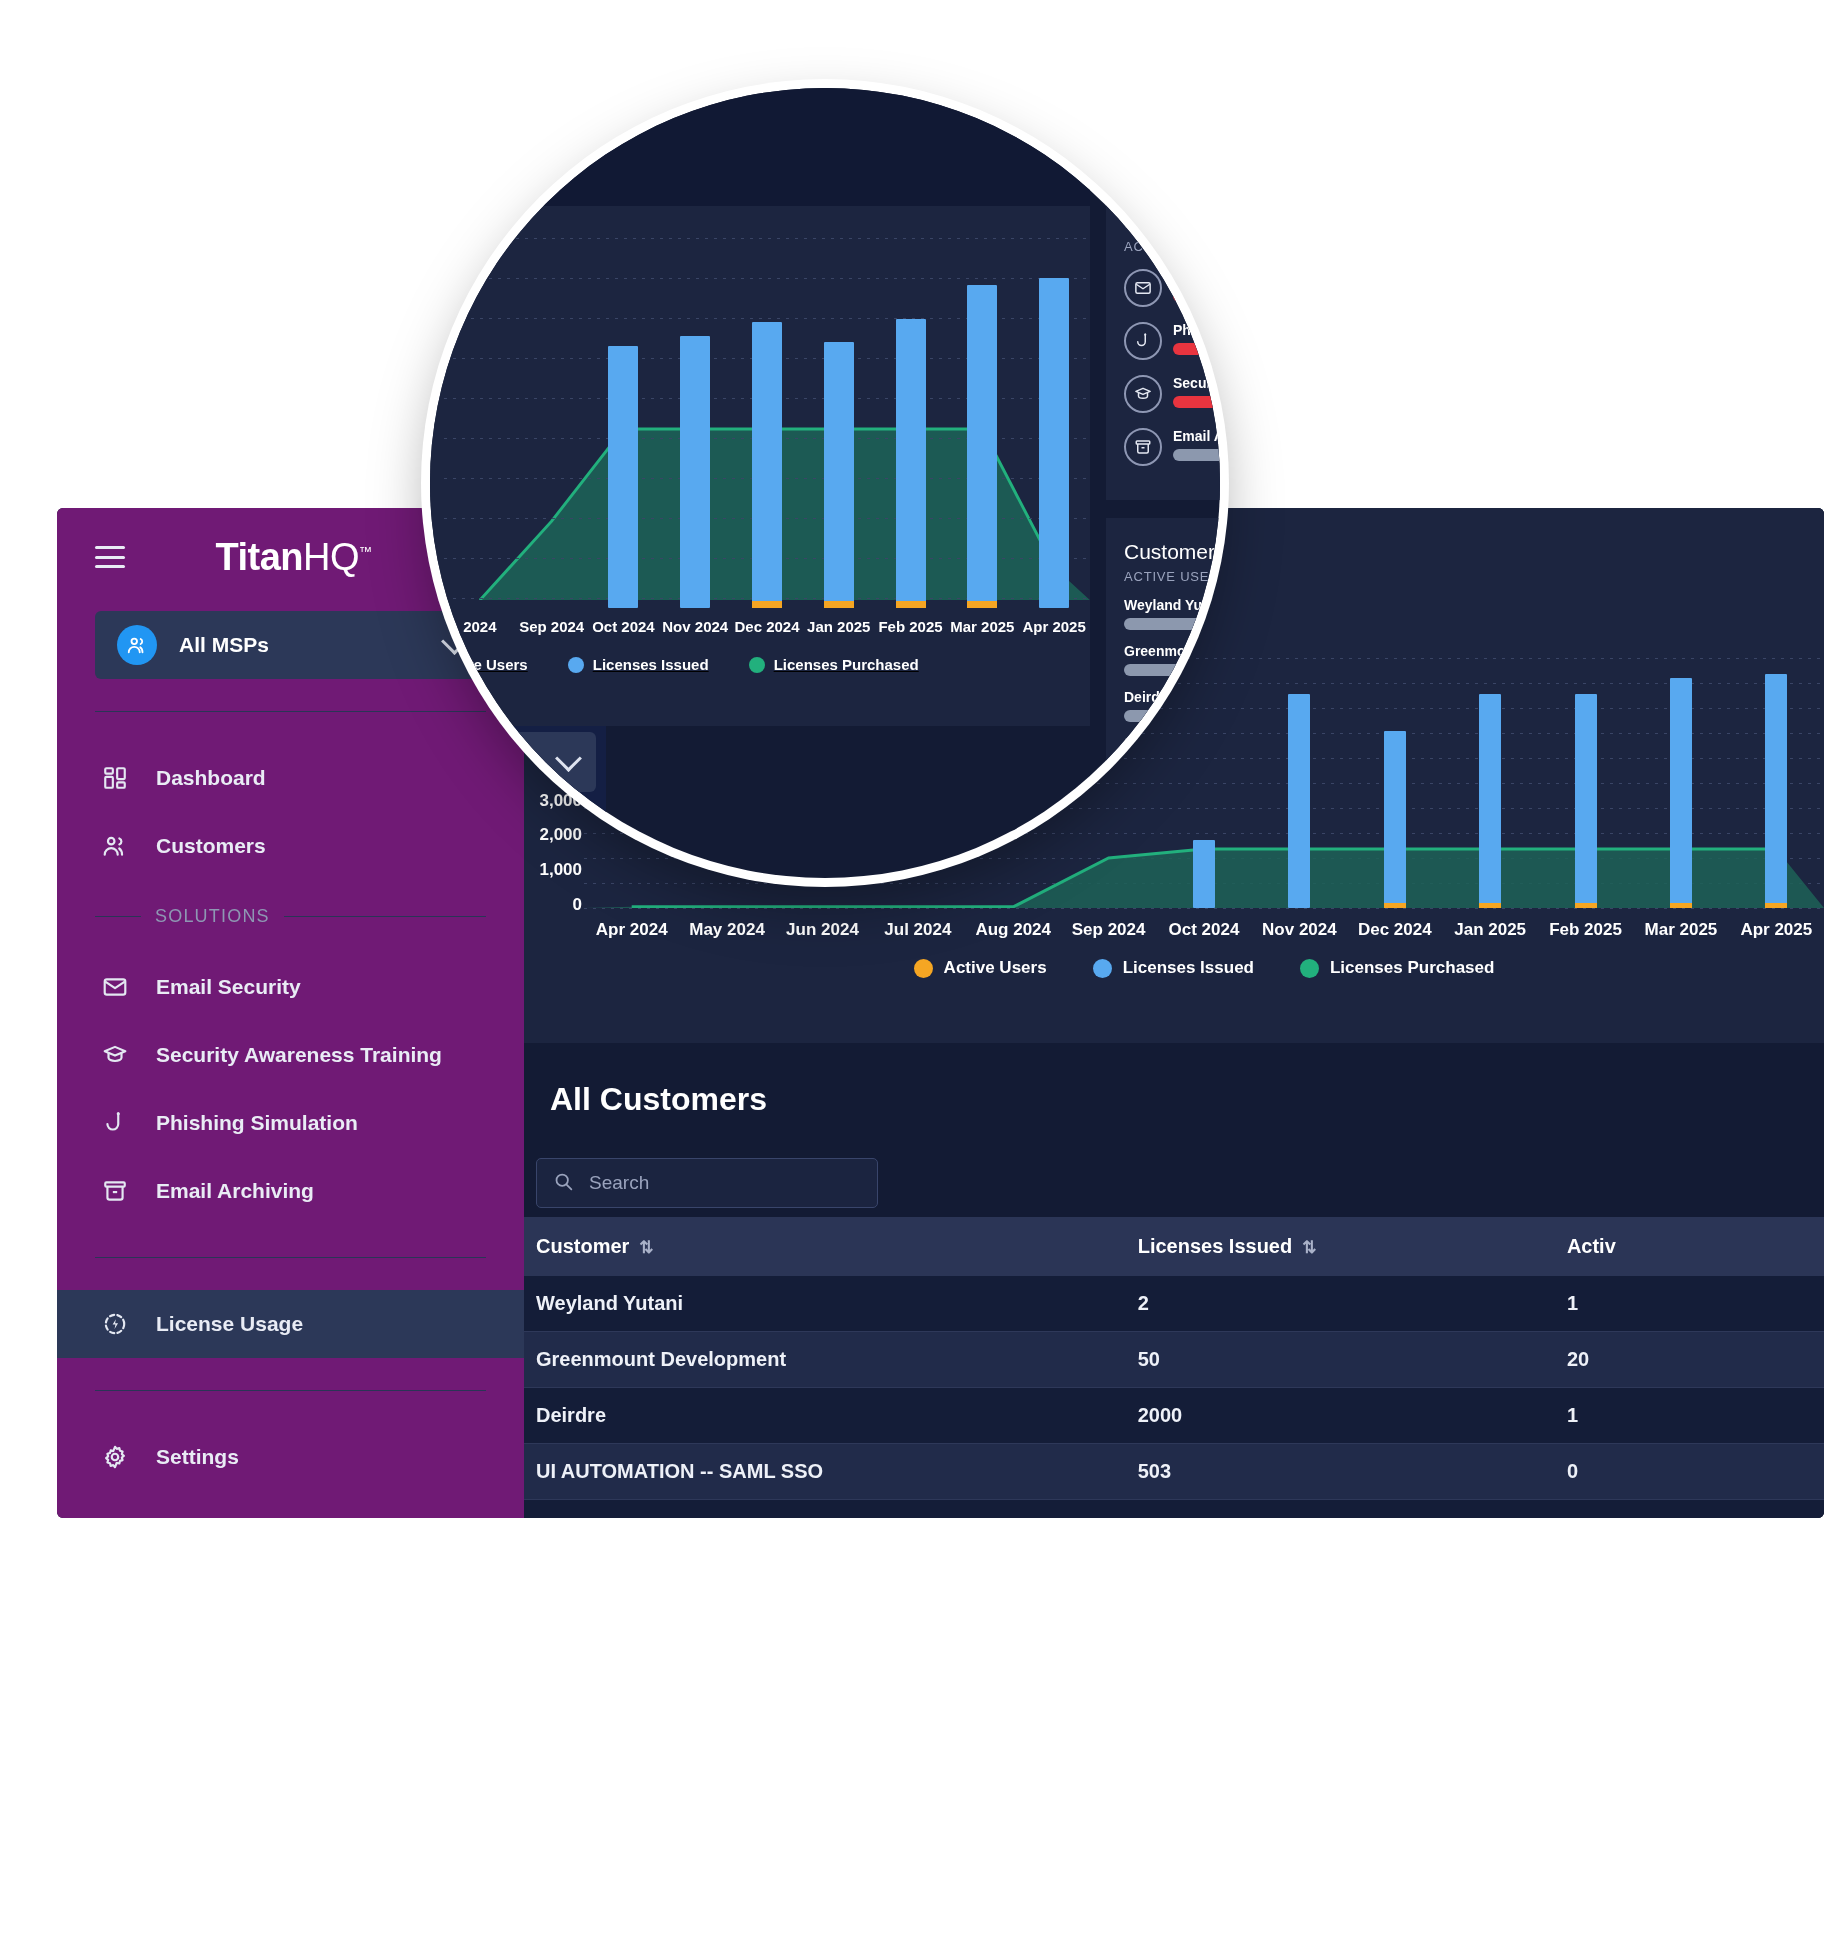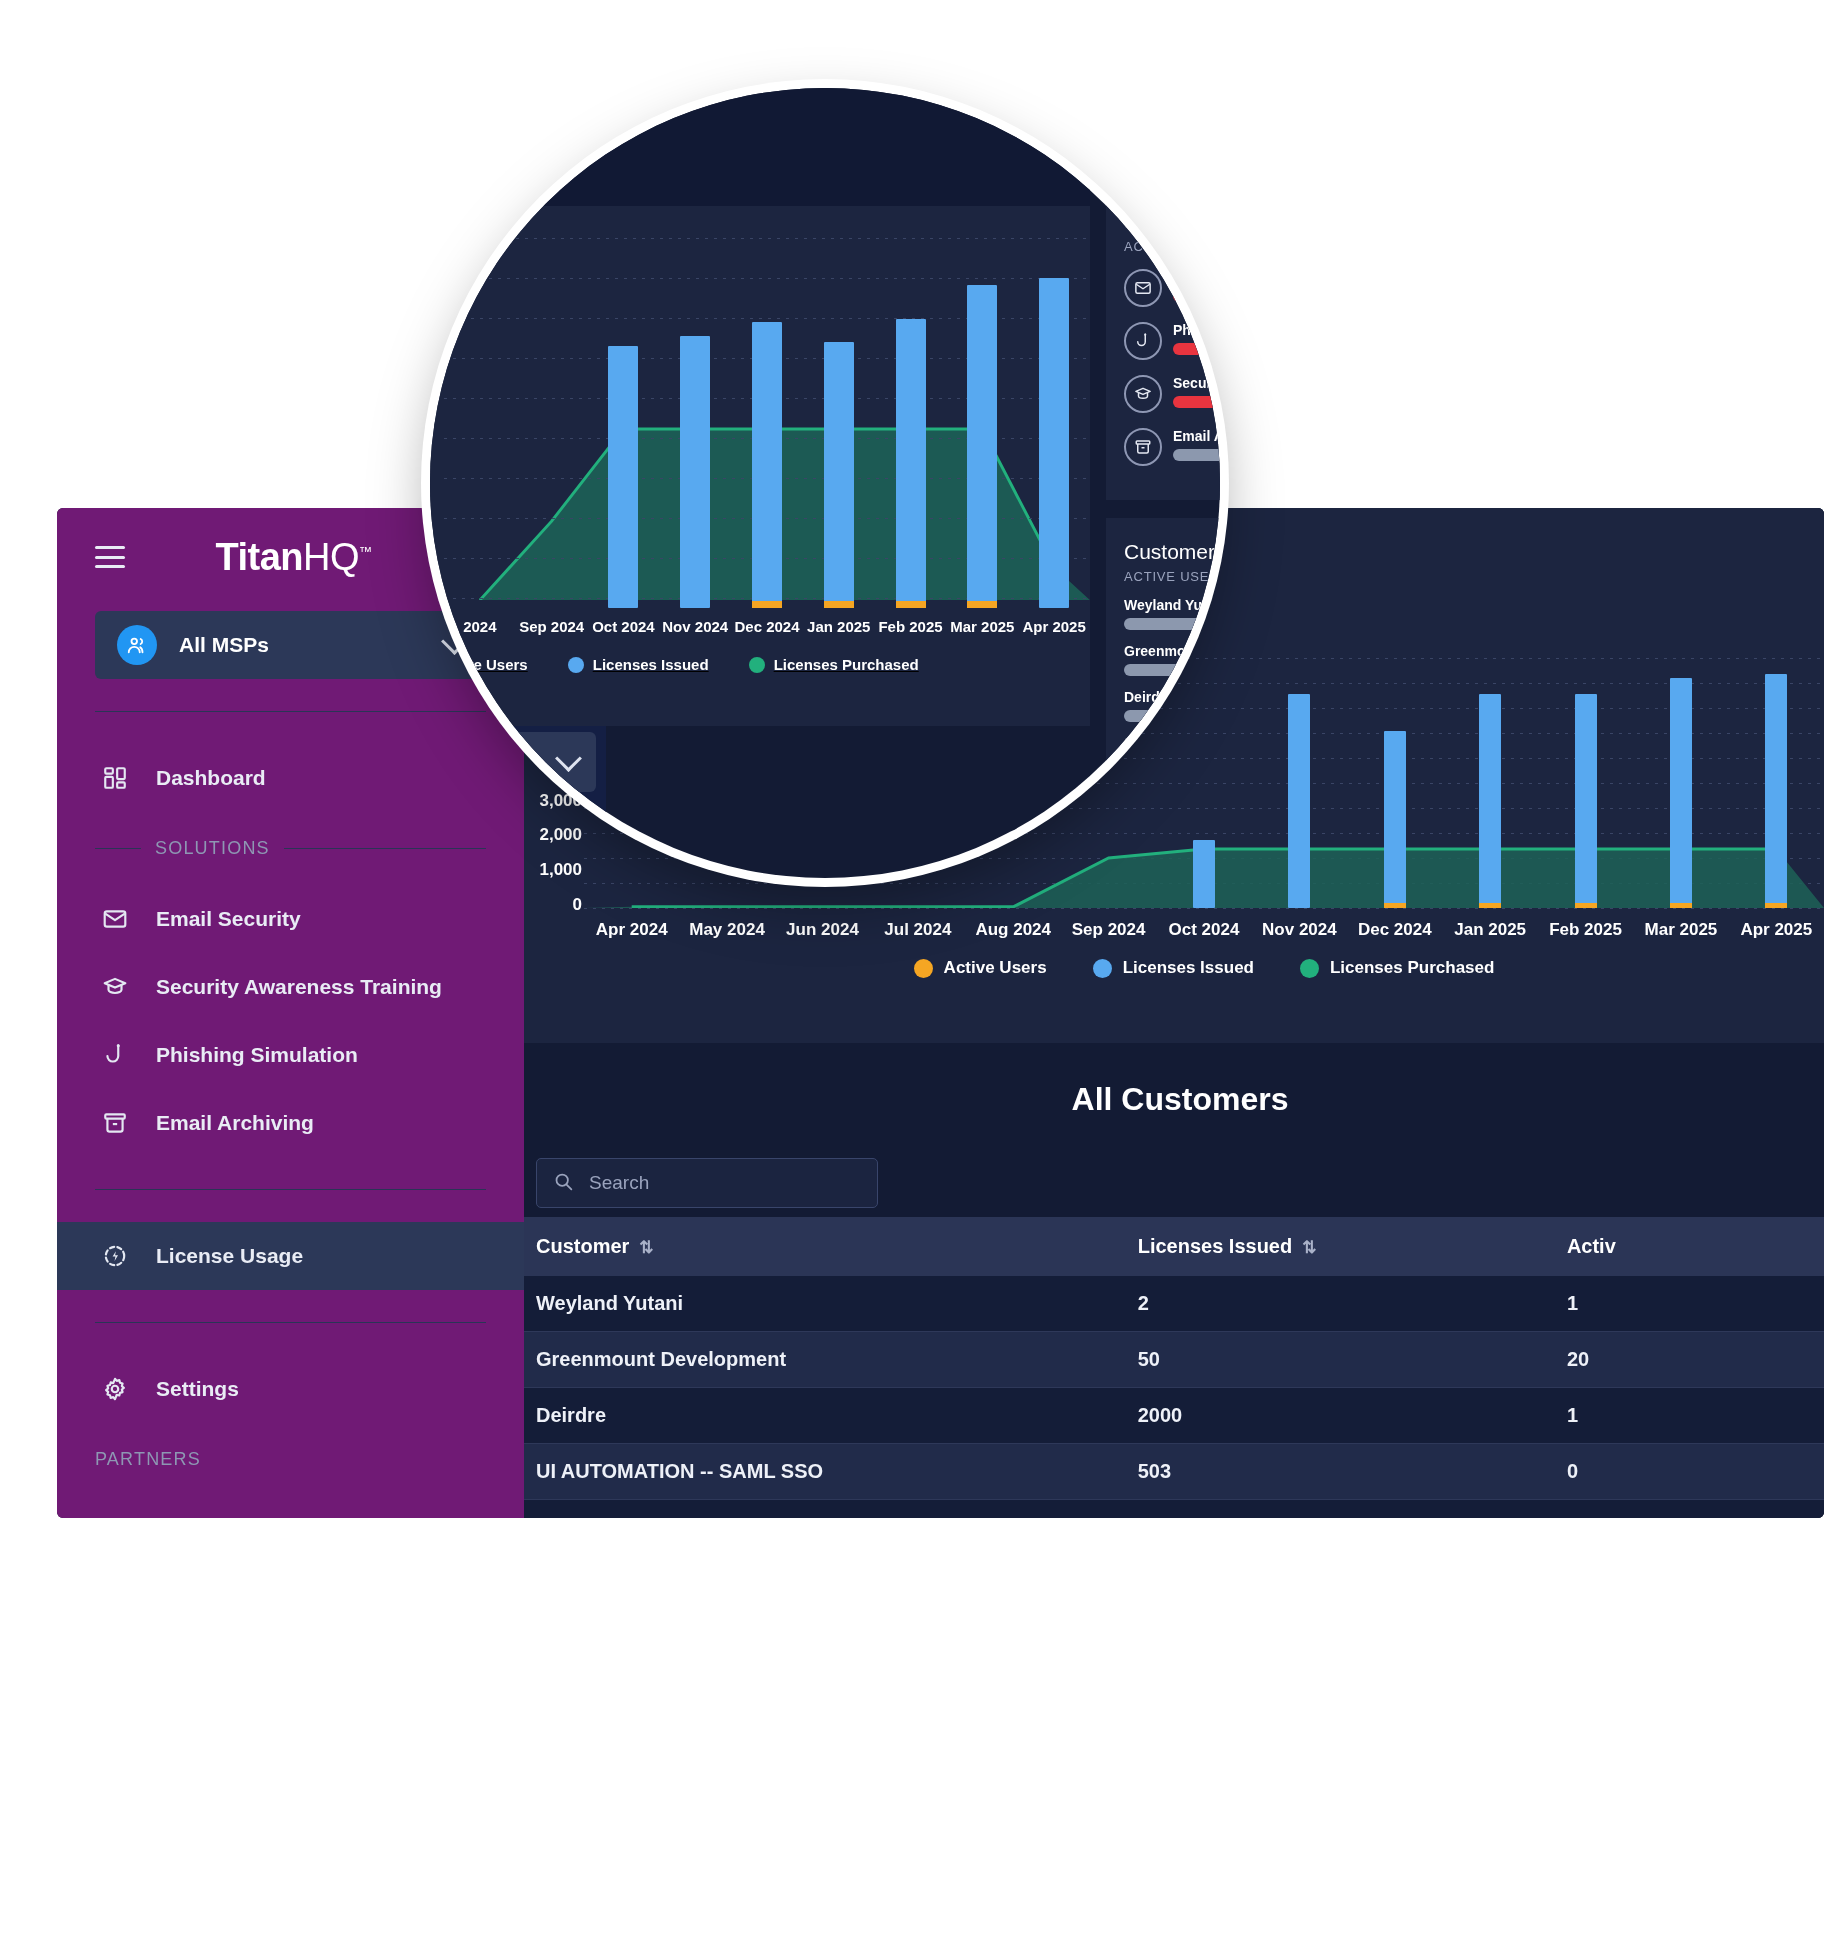--- a/index.html
+++ b/index.html
@@ -54,21 +54,21 @@
   .xlabels{position:absolute;left:0;right:0;top:100%;height:44px;}
   .xlabels span{position:absolute;transform:translateX(-50%);color:#fff;font-size:17px;
                 font-weight:700;top:12px;white-space:nowrap;}
   #legend{position:absolute;left:0;right:0;top:calc(100% + 50px);display:flex;
           justify-content:center;gap:46px;}
   .leg{display:flex;align-items:center;gap:11px;color:#fff;font-size:17px;font-weight:700;white-space:nowrap;}
   .dot{width:19px;height:19px;border-radius:50%;}
 
   
   #table-section{position:absolute;left:0;top:535px;right:0;bottom:0;padding:0 0 0 0;}
-  #all-customers-title{color:#fff;font-size:32px;font-weight:700;padding:38px 0 0 12px;text-align:center;}
+  #all-customers-title{color:#fff;font-size:32px;font-weight:700;padding:38px 0 0 26px;}
   #search-box{margin:40px 0 0 12px;width:308px;height:48px;background:#1b2440;
               border:1px solid #39456b;border-radius:5px;display:flex;align-items:center;padding:0 16px;gap:13px;}
   #search-box input{background:transparent;border:0;outline:none;color:#c6cde0;font-size:19px;
                     font-family:"Liberation Sans",sans-serif;width:100%;}
   #search-box input::placeholder{color:#9aa3bd;}
 
   table{width:100%;border-collapse:collapse;margin-top:9px;table-layout:fixed;}
   thead th{background:#2b3556;color:#fff;font-size:20px;font-weight:700;text-align:left;
            padding:18px 12px;white-space:nowrap;}
   thead th .sort{color:#aab2c9;font-size:17px;margin-left:10px;}
@@ -158,20 +158,31 @@
         <svg width="26" height="26" viewBox="0 0 24 24" fill="none" stroke="currentColor" stroke-width="2">
           <rect x="3" y="3" width="7" height="5" rx="1"></rect>
             <rect x="14" y="3" width="7" height="10" rx="1"></rect>
           <rect x="3" y="11" width="7" height="10" rx="1"></rect>
             <rect x="14" y="16" width="7" height="5" rx="1"></rect>
         </svg>
       </span>
       <span class="lbl">Dashboard</span>
     </div>
 
+    <div class="nav-item">
+      <span class="ico">
+        <svg width="26" height="26" viewBox="0 0 24 24" fill="none" stroke="currentColor" stroke-width="2" stroke-linecap="round" stroke-linejoin="round">
+          <circle cx="8.5" cy="7.5" r="3"></circle>
+            <path d="M2.5 20c0-3.3 2.7-6 6-6s6 2.7 6 6"></path>
+          <path d="M16 5a3 3 0 0 1 0 5.6"></path>
+            <path d="M18.5 20c0-2.6-1-4.6-2.6-5.7"></path>
+        </svg>
+      </span>
+      <span class="lbl">Customers</span>
+    </div>
 
     <div class="sec-label">
       <div class="ln"></div>
       <div class="tx">SOLUTIONS</div>
       <div class="ln grow"></div>
     </div>
 
     <div class="nav-item">
       <span class="ico">
         <svg width="26" height="26" viewBox="0 0 24 24" fill="none" stroke="currentColor" stroke-width="2" stroke-linejoin="round">

